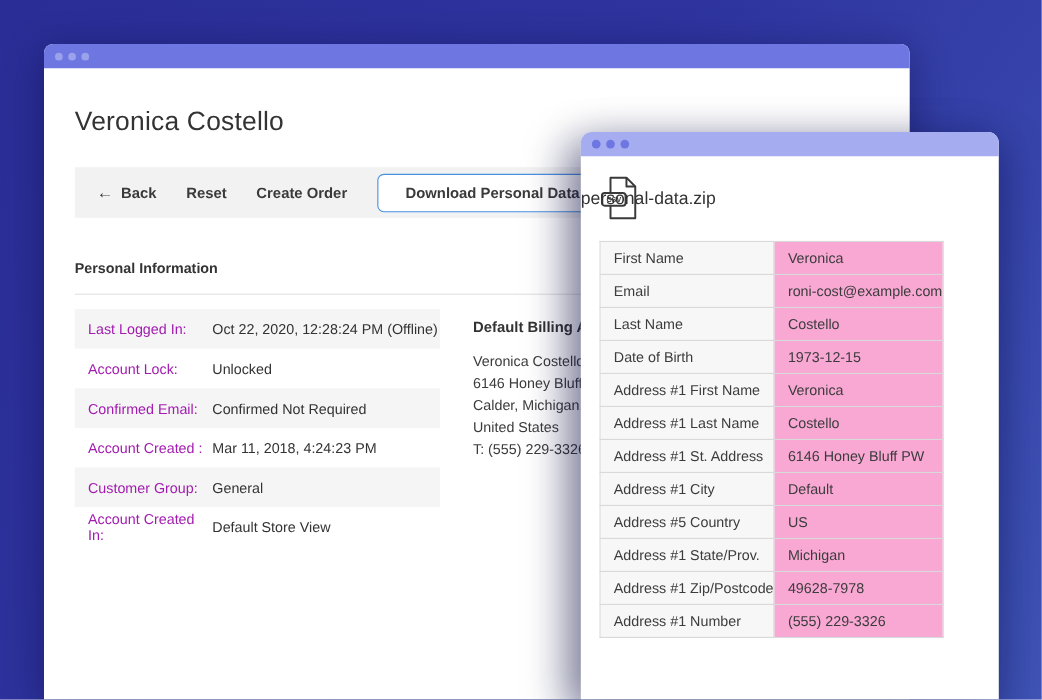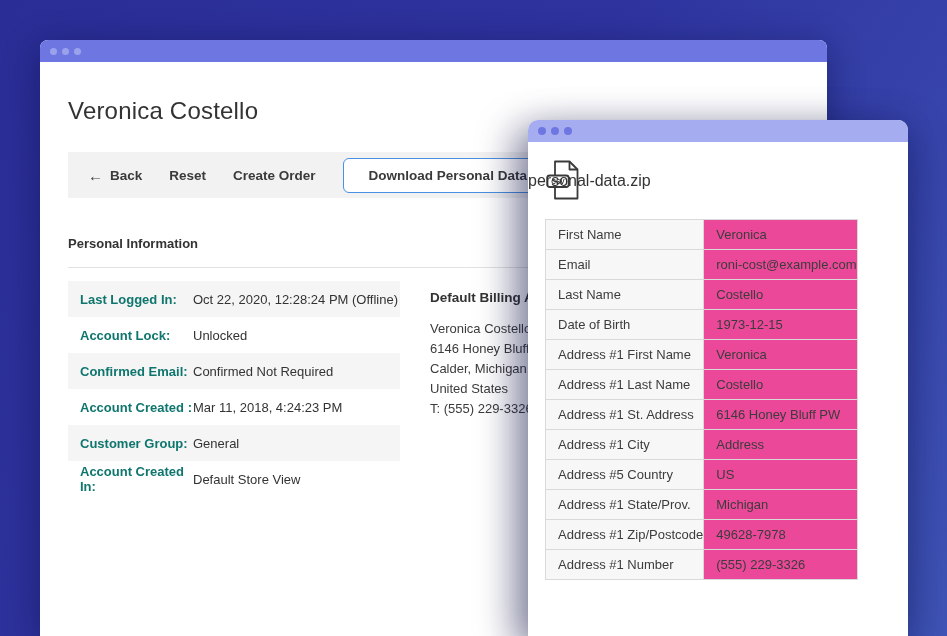--- a/index.html
+++ b/index.html
@@ -51,21 +51,21 @@
     position:absolute; left:28px; top:196px;
     font-size:13px; font-weight:700; color:#333;
   }
   .section-divider {
     position:absolute; left:28px; top:227px; width:731px; height:1px;
     background:#e2e2e2;
   }
   .info-list { position:absolute; left:28px; top:241px; width:332px; }
   .info-row { display:flex; align-items:center; height:36px; font-size:13px; }
   .info-row:nth-child(odd) { background:#f5f5f5; }
-  .info-label { width:125px; padding-left:12px; color:#0f766e; flex:none;font-weight:bold; }
+  .info-label { width:125px; padding-left:12px; color:#a21caf; flex:none; }
   .info-value { color:#333; white-space:nowrap; }
 
   .billing-col { position:absolute; left:390px; top:250px; width:210px; }
   .billing-heading { font-size:13.5px; font-weight:700; color:#333; margin-bottom:14px; white-space:nowrap; }
   .billing-line { font-size:13px; color:#3c3c3c; line-height:20px; white-space:nowrap; }
 
   
   #overlay-window {
     left:528px; top:120px; width:380px; height:516px;
     border-radius:10px 10px 0 0;
@@ -82,21 +82,21 @@
   }
   .data-table {
     position:absolute; left:17px; top:99px; width:300px;
     border-collapse:collapse; font-size:13px; color:#3c3c3c;
   }
   .data-table td {
     border:1px solid #d9d9d9; height:30px; padding:0 0 0 12px;
     white-space:nowrap;
   }
   .cell-label { background:#f7f7f7; width:171px; }
-  .cell-value { background:#ec4899;margin-top:11px; }
+  .cell-value { background:#f9a8d4;margin-top:11px; }
 </style>
 </head>
 <body>
 
 <div id="main-window" class="window">
   <div class="titlebar">
     <span class="dot"></span>
     <span class="dot"></span>
     <span class="dot"></span>
   </div>
@@ -216,21 +216,21 @@
     <td class="cell-value">Costello</td>
   </tr>
 
   <tr>
     <td class="cell-label">Address #1 St. Address</td>
     <td class="cell-value">6146 Honey Bluff PW</td>
   </tr>
 
   <tr>
     <td class="cell-label">Address #1 City</td>
-    <td class="cell-value">Address</td>
+    <td class="cell-value">Default</td>
   </tr>
 
   <tr>
     <td class="cell-label">Address #5 Country</td>
     <td class="cell-value">US</td>
   </tr>
 
   <tr>
     <td class="cell-label">Address #1 State/Prov.</td>
     <td class="cell-value">Michigan</td>

